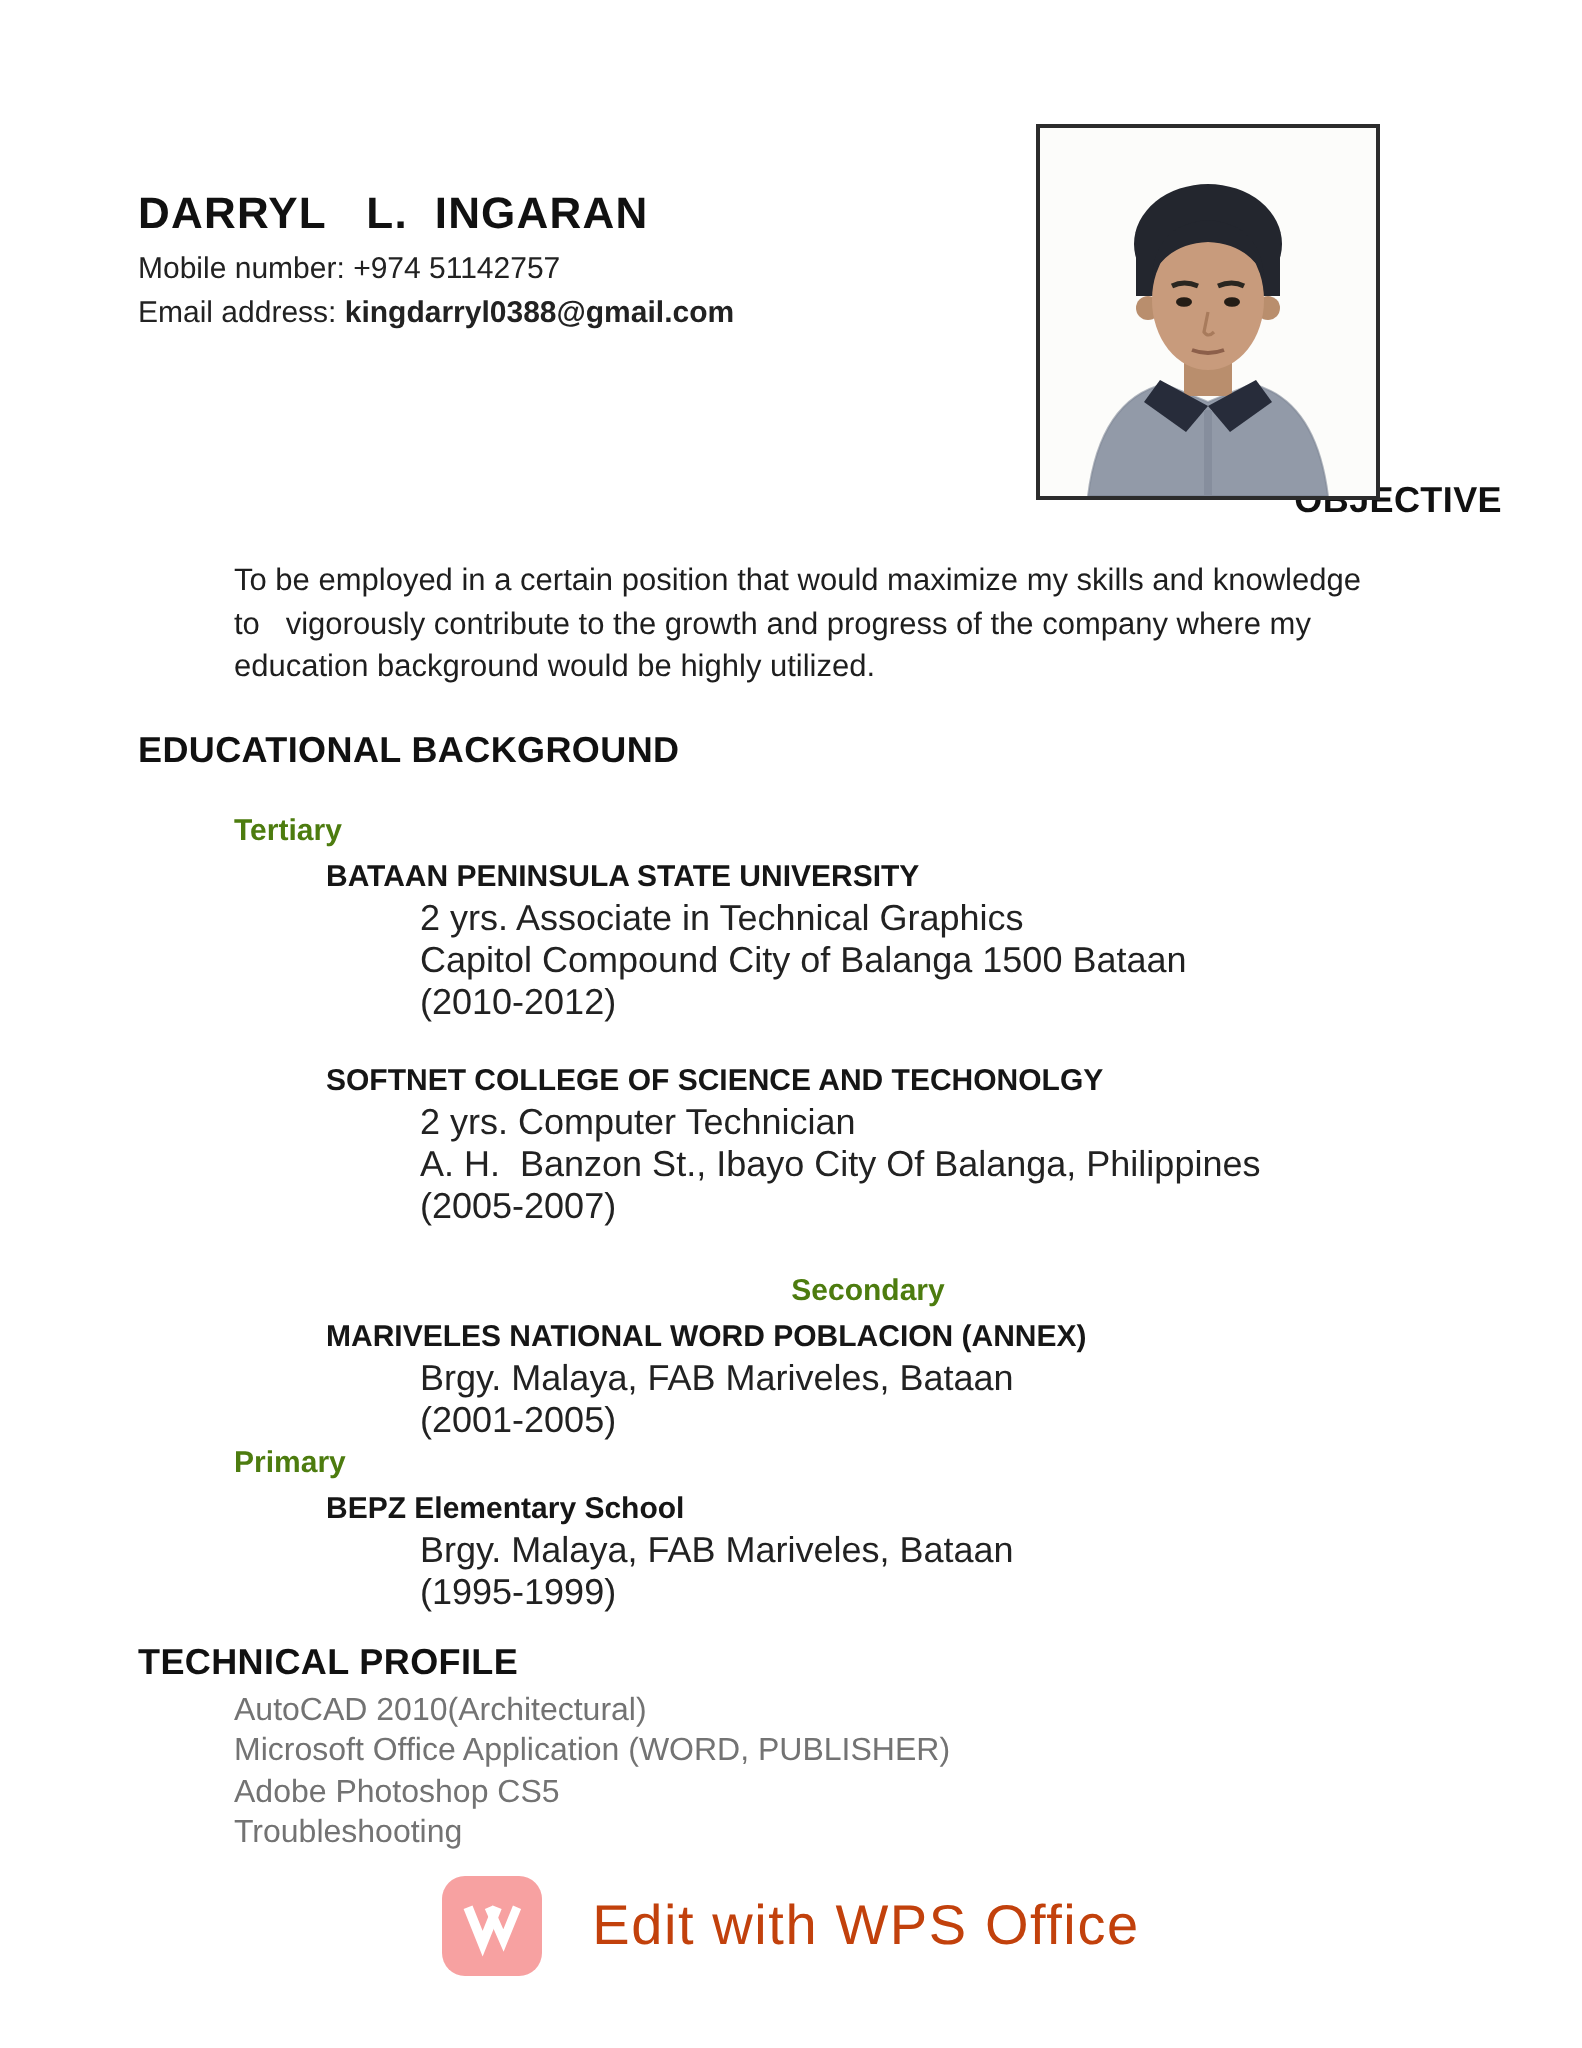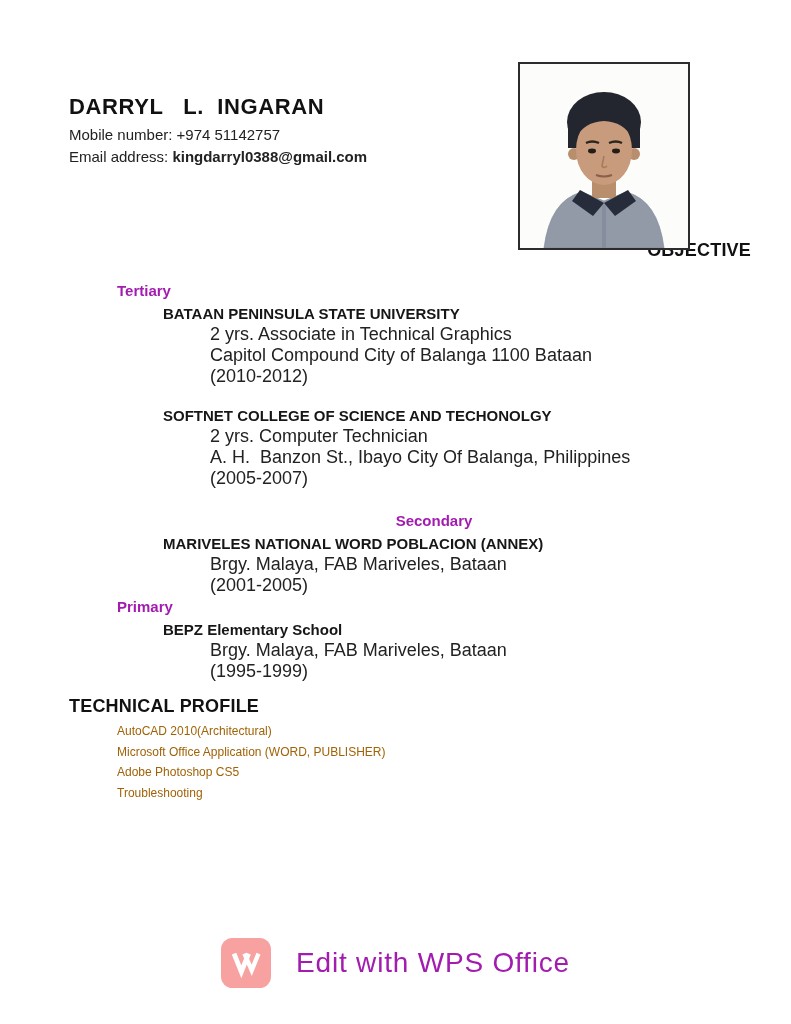--- a/index.html
+++ b/index.html
@@ -45,31 +45,31 @@
     line-height: 21.6px;
     white-space: pre-wrap;
     color: #1e1e1e;
     max-width: 600px;
   }
 
   .indent1 { margin-left: 48px; }
   .indent2 { margin-left: 94px; }
   .indent3 { margin-left: 141px; }
 
-  .level-label { font-size: 15px; font-weight: 700; line-height: 21px; color: #a21caf; }
+  .level-label { font-size: 15px; font-weight: 700; line-height: 21px; color: #4d7c0f; }
   .level-tertiary { margin-top: 19px; }
   .level-secondary { margin-top: 21px; text-align: center; }
   .level-primary { margin-top: 0; }
 
   .school-name { font-size: 15px; font-weight: 700; line-height: 21px; margin-top: 2px; white-space: pre; color: #161616; }
   .school-gap { margin-top: 18px; }
   .detail-line { font-size: 18px; line-height: 21px; white-space: pre-wrap; color: #222; }
 
   .tech-list { margin-top: 4px; }
-  .tech-item { font-size: 12px; line-height: 20.5px; white-space: pre; color: #a16207; }
+  .tech-item { font-size: 16px; line-height: 20.5px; white-space: pre; color: #737373; }
 
   .photo {
     position: absolute;
     left: 518px;
     top: 62px;
     width: 172px;
     height: 188px;
     border: 2px solid #2c2c2c;
     background: #fcfcfa;
   }
@@ -81,45 +81,49 @@
     right: 0;
     top: 938px;
     display: flex;
     justify-content: center;
     align-items: center;
     gap: 25px;
   }
   .wps-logo { width: 50px; height: 50px; flex: 0 0 auto; }
   .watermark-text {
     font-size: 28px;
-    color: #a21caf;
+    color: #c2410c;
     letter-spacing: 0.8px;
     white-space: pre;
   }
 </style>
 </head>
 <body>
 
 <div class="page">
   <div class="content">
 
     <div class="name">DARRYL   L.  INGARAN</div>
 
     <div class="contact-line first"><span>Mobile number: </span><span>+974 51142757</span></div>
 
     <div class="contact-line second"><span>Email address: </span><span class="bold">kingdarryl0388@gmail.com</span></div>
 
     <div class="section-heading objective-heading">OBJECTIVE</div>
+    <div class="para indent1">To be employed in a certain position that would maximize my skills and knowledge
+to   vigorously contribute to the growth and progress of the company where my
+education background would be highly utilized.</div>
 
+    <div class="section-heading edu-heading">EDUCATIONAL BACKGROUND</div>
 
     <div class="level-label level-tertiary indent1">Tertiary</div>
 
     <div class="school-name indent2">BATAAN PENINSULA STATE UNIVERSITY</div>
     <div class="detail-line indent3">2 yrs. Associate in Technical Graphics</div>
-    <div class="detail-line indent3">Capitol Compound City of Balanga 1100 Bataan</div>
+    <div class="detail-line indent3">Capitol Compound City of Balanga 1500 Bataan</div>
     <div class="detail-line indent3">(2010-2012)</div>
 
     <div class="school-name school-gap indent2">SOFTNET COLLEGE OF SCIENCE AND TECHONOLGY</div>
     <div class="detail-line indent3">2 yrs. Computer Technician</div>
     <div class="detail-line indent3">A. H.  Banzon St., Ibayo City Of Balanga, Philippines</div>
     <div class="detail-line indent3">(2005-2007)</div>
 
     <div class="level-label level-secondary indent1">Secondary</div>
 
     <div class="school-name indent2">MARIVELES NATIONAL WORD POBLACION (ANNEX)</div>

